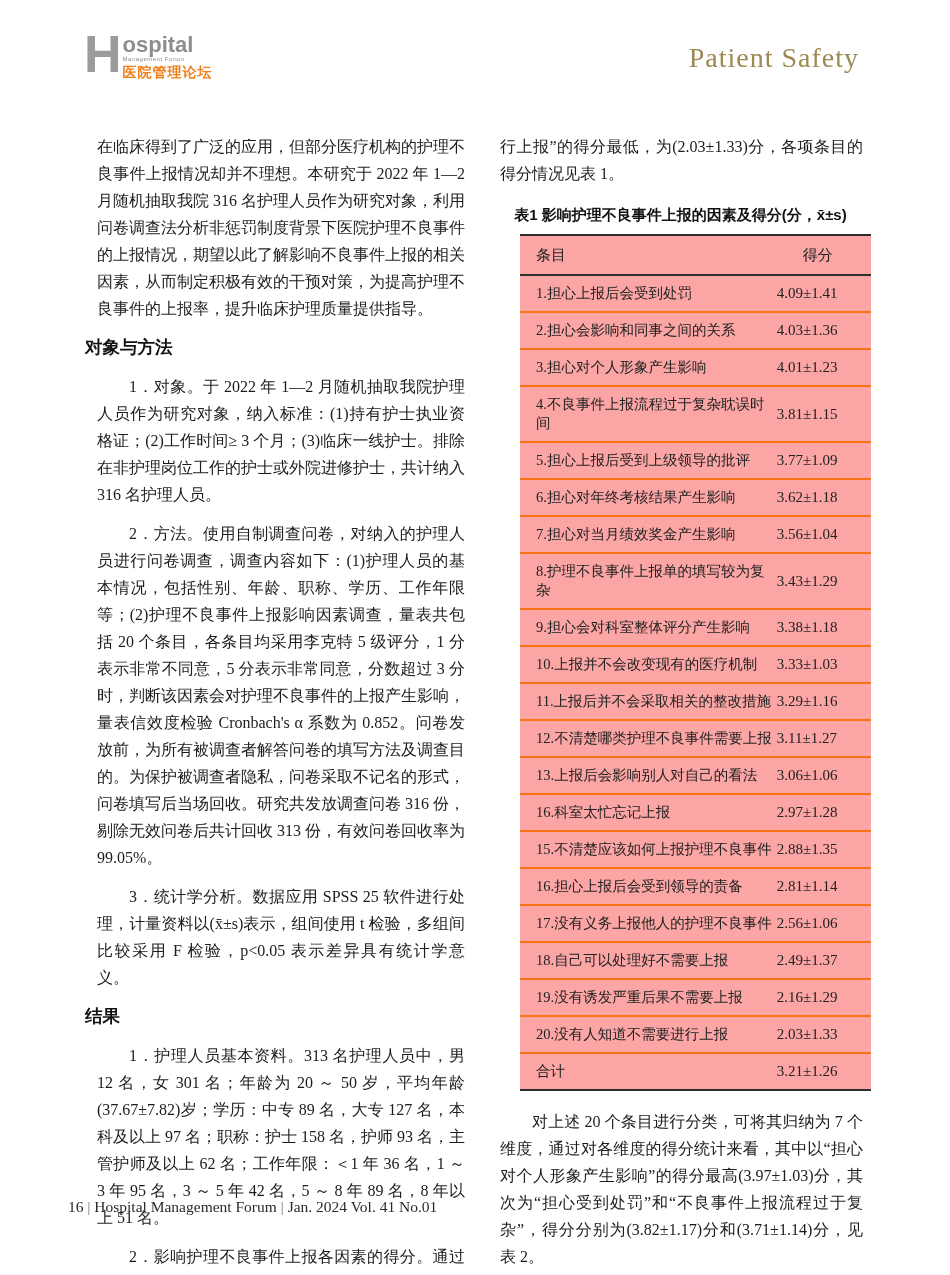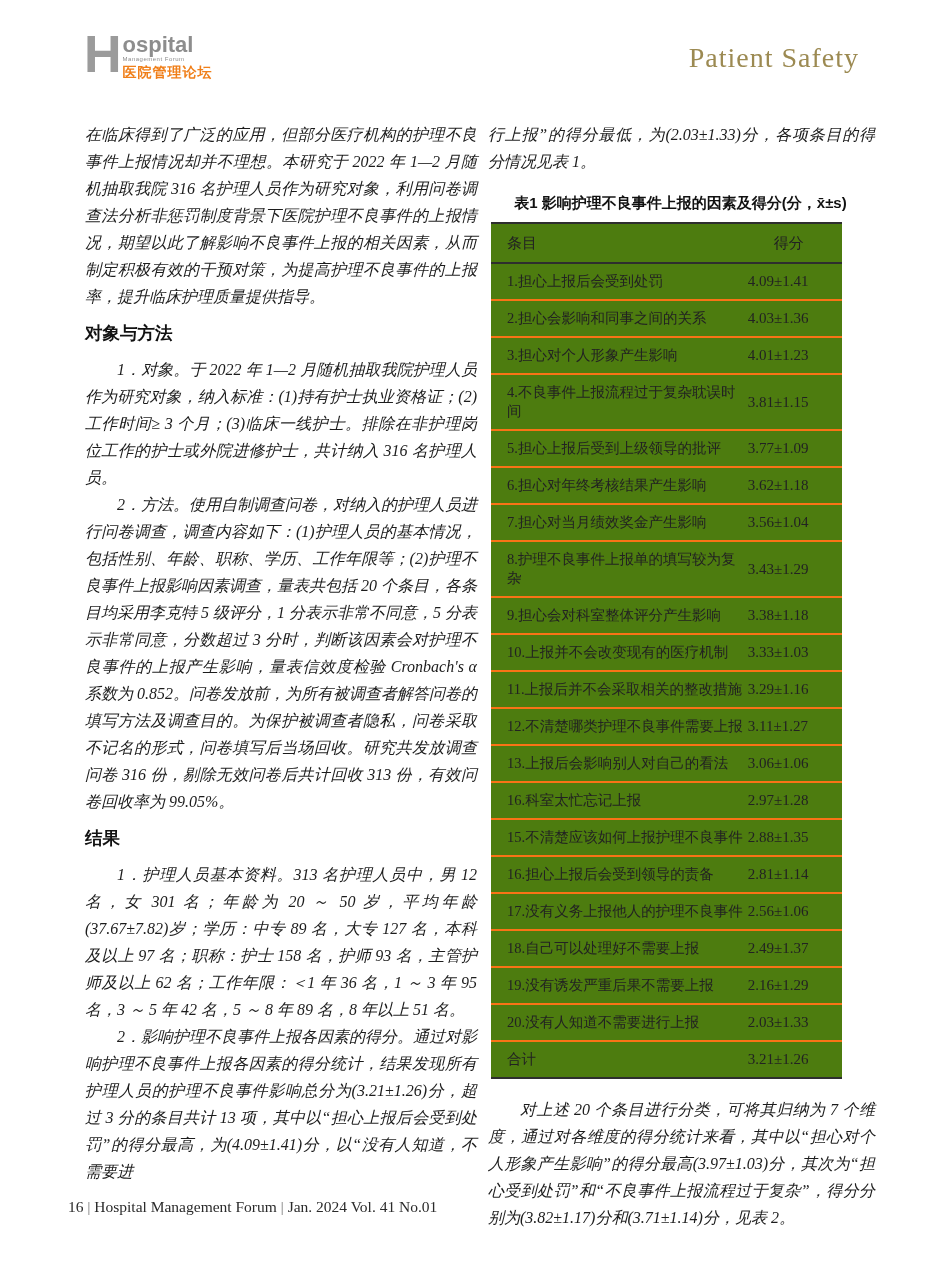--- a/index.html
+++ b/index.html
@@ -33,40 +33,40 @@
     font-family:"Liberation Serif","DejaVu Serif",serif;
     font-size:28px; color:#9c8a52; letter-spacing:1px;
   }
 
   
   .col { position:absolute; top:121px; }
   .col-left  { left:85px;  width:392px; }
   .col-right { left:488px; width:387px; }
 
   .para {
-    margin:0; font-size:16px; line-height:27px; text-align:justify;
-    text-indent:2em; color:#1c1c1c;font-style:italic;
+    margin:12px; font-size:16px; line-height:27px; text-align:justify;
+    text-indent:2em; color:#1c1c1c;
   }
   .para.noindent { text-indent:0; }
   .sec-heading {
     font-family:"Liberation Sans","DejaVu Sans",sans-serif;
     font-size:17.5px; font-weight:bold; color:#111;
     margin:10px 0 9px 0; line-height:27px;
   }
 
   
   .table-title {
     font-family:"Liberation Sans","DejaVu Sans",sans-serif;
     font-size:15px; font-weight:bold; text-align:center;
     margin:19px 19px 9px 17px; color:#111;
   }
   table.score-table {
     border-collapse:collapse; table-layout:fixed;
-    width:351px; margin-left:3px;
-    background:#4d7c0f;
+    width:351px; margin-left:32px;
+    background:#fca5a5;
     border-top:2px solid #2e2e2e; border-bottom:2px solid #2e2e2e;
   }
   table.score-table col.c-item  { width:72%; }
   table.score-table col.c-score { width:28%; }
   table.score-table th {
     font-weight:normal; text-align:left; font-size:15px;
     padding:10px 0 9px 16px; border-bottom:2px solid #2e2e2e; color:#222;
   }
   table.score-table th.th-score { padding-left:30px; }
   table.score-table td {
@@ -101,20 +101,21 @@
       </span>
     </div>
     <div class="section-label">Patient Safety</div>
   </header>
 
   <section class="col col-left">
     <p class="para noindent">在临床得到了广泛的应用，但部分医疗机构的护理不良事件上报情况却并不理想。本研究于 2022 年 1—2 月随机抽取我院 316 名护理人员作为研究对象，利用问卷调查法分析非惩罚制度背景下医院护理不良事件的上报情况，期望以此了解影响不良事件上报的相关因素，从而制定积极有效的干预对策，为提高护理不良事件的上报率，提升临床护理质量提供指导。</p>
     <h2 class="sec-heading">对象与方法</h2>
     <p class="para">1．对象。于 2022 年 1—2 月随机抽取我院护理人员作为研究对象，纳入标准：(1)持有护士执业资格证；(2)工作时间≥ 3 个月；(3)临床一线护士。排除在非护理岗位工作的护士或外院进修护士，共计纳入 316 名护理人员。</p>
     <p class="para">2．方法。使用自制调查问卷，对纳入的护理人员进行问卷调查，调查内容如下：(1)护理人员的基本情况，包括性别、年龄、职称、学历、工作年限等；(2)护理不良事件上报影响因素调查，量表共包括 20 个条目，各条目均采用李克特 5 级评分，1 分表示非常不同意，5 分表示非常同意，分数超过 3 分时，判断该因素会对护理不良事件的上报产生影响，量表信效度检验 Cronbach's α 系数为 0.852。问卷发放前，为所有被调查者解答问卷的填写方法及调查目的。为保护被调查者隐私，问卷采取不记名的形式，问卷填写后当场回收。研究共发放调查问卷 316 份，剔除无效问卷后共计回收 313 份，有效问卷回收率为 99.05%。</p>
+    <p class="para">3．统计学分析。数据应用 SPSS 25 软件进行处理，计量资料以(x̄±s)表示，组间使用 t 检验，多组间比较采用 F 检验，p&lt;0.05 表示差异具有统计学意义。</p>
     <h2 class="sec-heading">结果</h2>
     <p class="para">1．护理人员基本资料。313 名护理人员中，男 12 名，女 301 名；年龄为 20 ～ 50 岁，平均年龄(37.67±7.82)岁；学历：中专 89 名，大专 127 名，本科及以上 97 名；职称：护士 158 名，护师 93 名，主管护师及以上 62 名；工作年限：＜1 年 36 名，1 ～ 3 年 95 名，3 ～ 5 年 42 名，5 ～ 8 年 89 名，8 年以上 51 名。</p>
     <p class="para">2．影响护理不良事件上报各因素的得分。通过对影响护理不良事件上报各因素的得分统计，结果发现所有护理人员的护理不良事件影响总分为(3.21±1.26)分，超过 3 分的条目共计 13 项，其中以“担心上报后会受到处罚”的得分最高，为(4.09±1.41)分，以“没有人知道，不需要进</p>
   </section>
 
   <section class="col col-right">
     <p class="para noindent">行上报”的得分最低，为(2.03±1.33)分，各项条目的得分情况见表 1。</p>
 
     <div class="table-title">表1 影响护理不良事件上报的因素及得分(分，x̄±s)</div>
 

